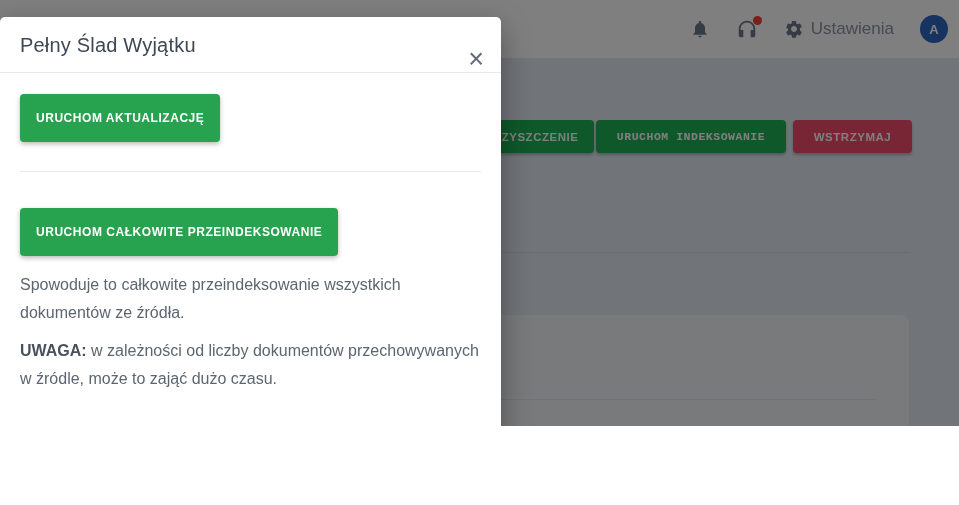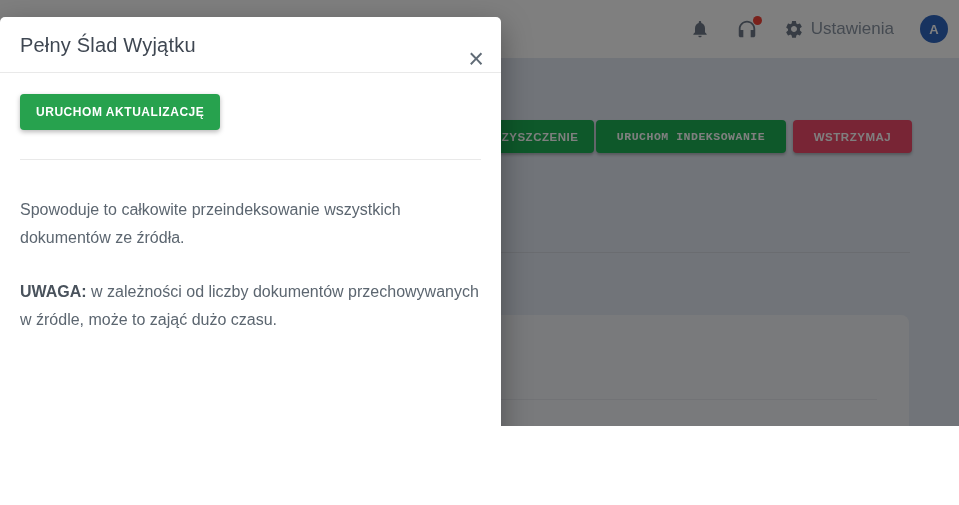--- a/index.html
+++ b/index.html
@@ -87,33 +87,33 @@
   .modal-close{
     position:absolute; right:13px; top:29px; border:none; background:none;
     font-size:27px; line-height:1; color:var(--close_gray); cursor:pointer;
     font-weight:400; padding:0 4px;
   }
   .modal-body{ padding:21px 20px 0; }
   .btn-green{
     display:inline-block; border:none; border-radius:4px; cursor:pointer;
     background:var(--accent_green); color:#fff; font-family:inherit;
     font-size:12px; font-weight:700; letter-spacing:.045em;
-    padding:11px 16px; white-space:nowrap;
+    padding:17px 16px; white-space:nowrap;
     box-shadow:0 2px 5px rgba(0,0,0,.28);
   }
   .modal-text{
     margin-top:15px; font-size:16px; line-height:28px; color:var(--body_color);
     white-space:pre-line;
   }
   .section-divider{
     border:none; height:1px; background:var(--modal_divider);
     margin:29px 0 36px 0;
   }
   .modal-text.tight{ }
-  .warning{ margin-top:26px; }
+  .warning{ margin-top:10px; }
   .warning b{ color:var(--warning_bold); }
 </style>
 </head>
 <body>
 
 <div class="screen">
 
   <div class="bg-page">
 
     <div class="topbar">
@@ -175,20 +175,21 @@
         <span>×</span>
       </button>
     </div>
 
     <div class="modal-body">
       <button class="btn-green">URUCHOM AKTUALIZACJĘ</button>
 
 
       <hr class="section-divider">
 
+      <button class="btn-green">URUCHOM CAŁKOWITE PRZEINDEKSOWANIE</button>
 
       <p class="modal-text tight">Spowoduje to całkowite przeindeksowanie wszystkich
 dokumentów ze źródła.</p>
 
       <p class="modal-text warning"><b>UWAGA:</b><span> w zależności od liczby dokumentów przechowywanych
 w źródle, może to zająć dużo czasu.</span></p>
     </div>
   </div>
 
 </div>

